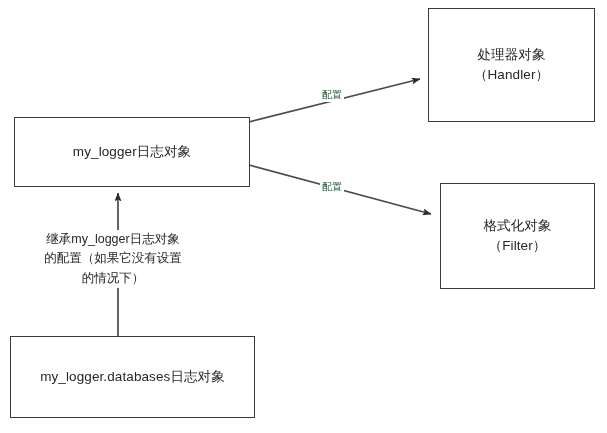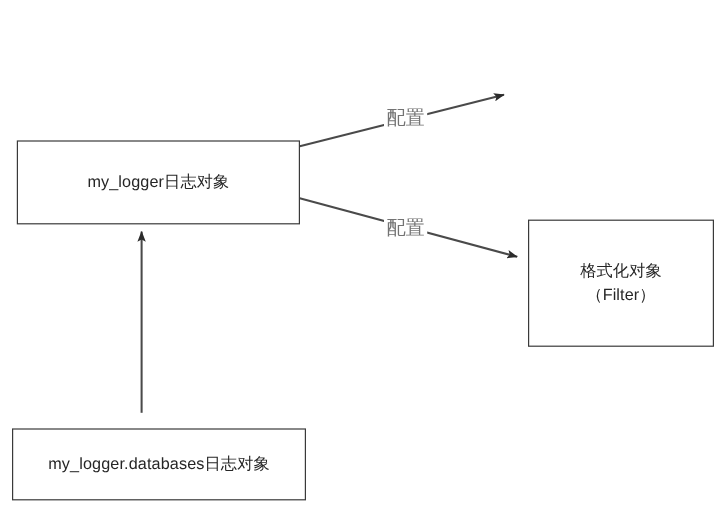--- a/index.html
+++ b/index.html
@@ -41,28 +41,28 @@
   #node-my-logger {
     left: 14px;  top: 117px;  width: 236px; height: 70px;
   }
   #node-handler {
     left: 428px; top: 8px;    width: 167px; height: 114px;
   }
   #node-filter {
     left: 440px; top: 183px;  width: 155px; height: 106px;
   }
   #node-child-logger {
-    left: 10px;  top: 357px;  width: 245px; height: 60px;
+    left: 10px;  top: 336px;  width: 245px; height: 82px;
   }
 
   
   .edge-label {
     position: absolute;
-    font-size: 16px;
-    color: #737373;
+    font-size: 10px;
+    color: #14532d;
     background: #ffffff;
     padding: 0 2px;
     white-space: nowrap;
     line-height: 1.35;
   }
   #edge-label-handler { left: 320px; top: 88px; }
   #edge-label-filter  { left: 320px; top: 180px; }
 
   #edge-label-inherit {
     position: absolute;
@@ -101,28 +101,35 @@
 
     <line x1="249" y1="165" x2="431" y2="214" stroke="#4a4a4a" stroke-width="1.7" marker-end="url(#arrowhead)"></line>
 
     <line x1="118" y1="344" x2="118" y2="193" stroke="#4a4a4a" stroke-width="1.7" marker-end="url(#arrowhead)"></line>
   </svg>
 
   <div class="node-box" id="node-my-logger">
     <span class="node-label">my_logger日志对象</span>
   </div>
 
+  <div class="node-box" id="node-handler">
+    <span class="node-label">处理器对象
+（Handler）</span>
+  </div>
 
   <div class="node-box" id="node-filter">
     <span class="node-label">格式化对象
 （Filter）</span>
   </div>
 
   <div class="node-box" id="node-child-logger">
     <span class="node-label">my_logger.databases日志对象</span>
   </div>
 
   <div class="edge-label" id="edge-label-handler">配置</div>
 
   <div class="edge-label" id="edge-label-filter">配置</div>
 
+  <div id="edge-label-inherit">继承my_logger日志对象
+的配置（如果它没有设置
+的情况下）</div>
 
 </div>
 
 </body></html>

